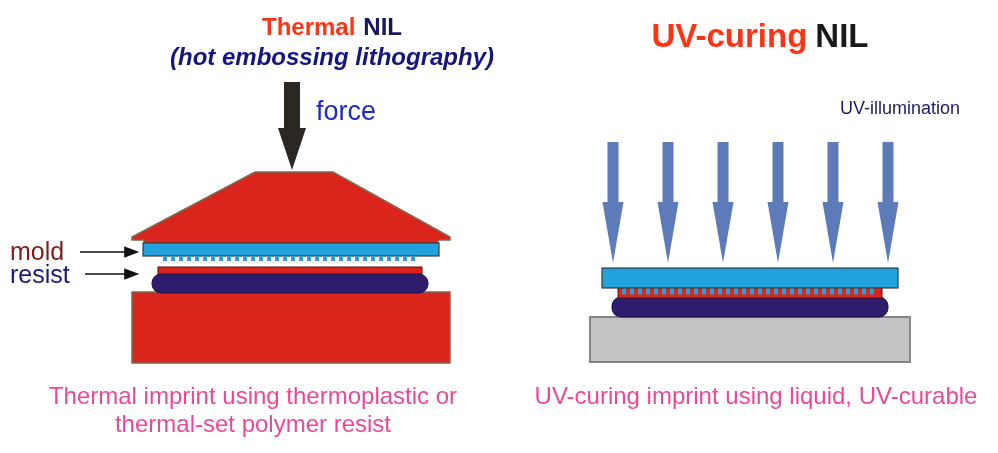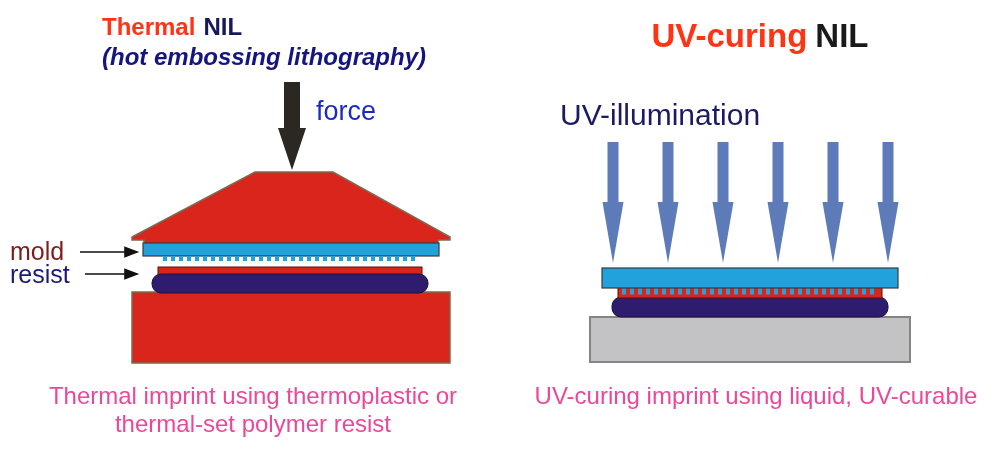--- a/index.html
+++ b/index.html
@@ -2,31 +2,31 @@
 <html><head>
 <meta charset="utf-8">
 <style>
   html,body{margin:0;padding:0;background:#ffffff;}
   .canvas{
     position:relative;width:998px;height:453px;background:#ffffff;overflow:hidden;
     font-family:"Liberation Sans", sans-serif;
   }
   .canvas svg{position:absolute;left:0;top:0;}
   .txt{position:absolute;white-space:nowrap;}
-  .ltitle{left:102px;top:12px;width:460px;text-align:left;font-weight:bold;font-size:24px;line-height:30px;}
+  .ltitle{left:102px;top:12px;width:460px;text-align:center;font-weight:bold;font-size:24px;line-height:30px;}
   .rtitle{left:560px;top:17px;width:400px;text-align:center;font-weight:bold;font-size:33px;}
   .accent{color:#ff3414;}
   .navy{color:#17175e;}
   .black{color:#1a1a1a;}
   .subtitle{color:#151580;font-style:italic;}
   .gap-left{margin-left:8px;}
   .force-label{left:316px;top:96px;font-size:27px;color:#1c2cc0;}
   .mold-label{left:10px;top:237px;font-size:25px;color:#7f1d1d;}
   .resist-label{left:10px;top:260px;font-size:25px;color:#1a1a78;}
-  .uv-label{left:560px;top:98px;width:400px;text-align:left;font-size:30px;color:#1b1b64;}
+  .uv-label{left:560px;top:98px;width:400px;text-align:right;font-size:18px;color:#1b1b64;}
   .caption{position:absolute;top:382px;text-align:center;font-size:24px;line-height:28px;color:#ec4899;white-space:normal;}
   .caption.left{left:10px;width:486px;}
   .caption.right{left:514px;width:484px;}
 </style>
 </head>
 <body>
 
 <div class="canvas">
 
   <svg width="998" height="453" viewBox="0 0 998 453">

